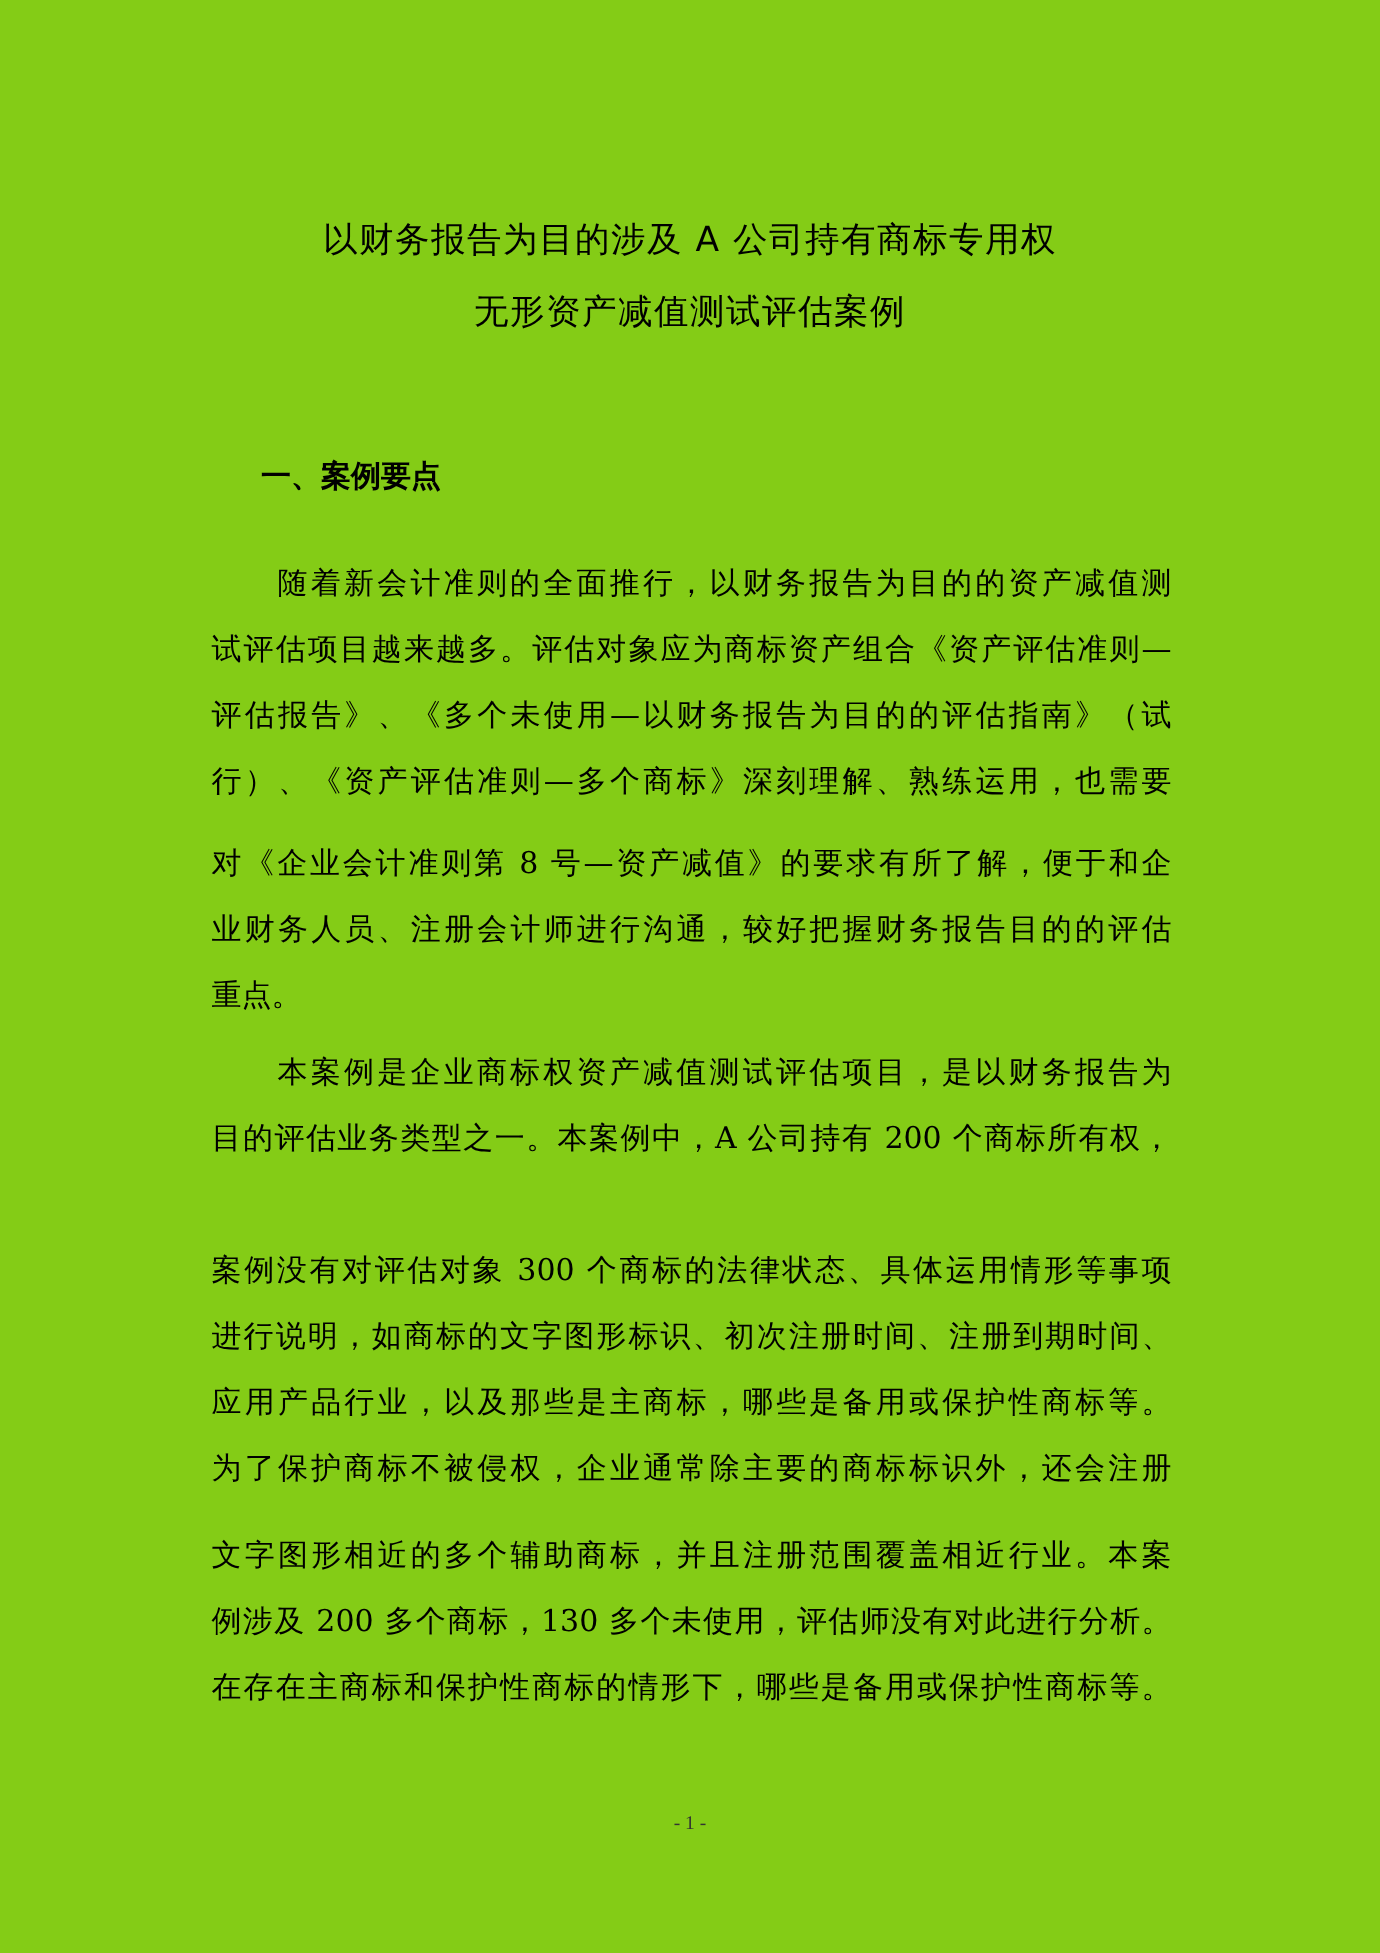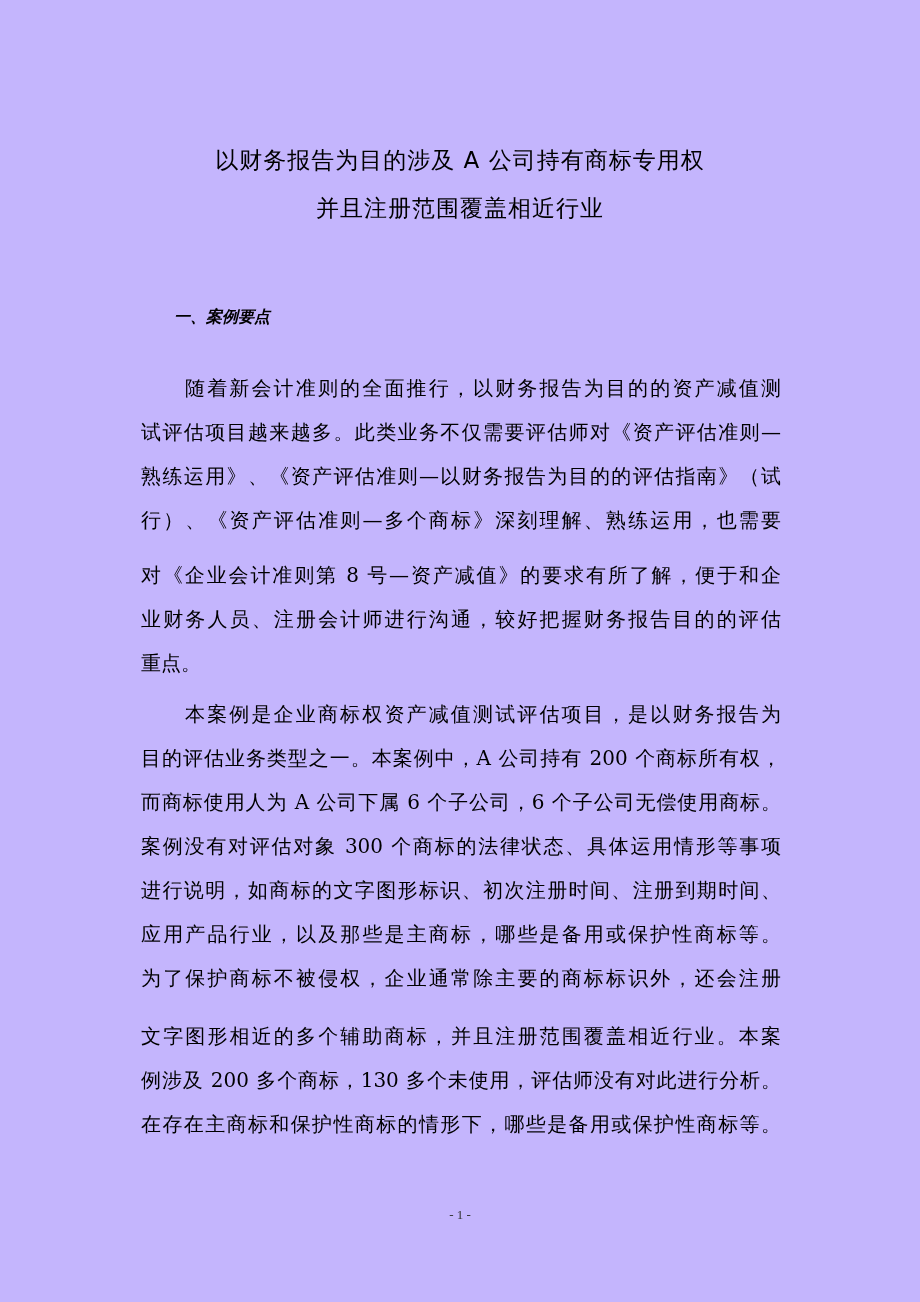--- a/index.html
+++ b/index.html
@@ -1,54 +1,53 @@
 <!DOCTYPE html>
 <html><head>
 <meta charset="utf-8">
 <style>
   html, body { margin: 0; padding: 0; background: #ffffff; }
   body { width: 920px; height: 1302px; position: relative; overflow: hidden;
          font-family: "DejaVu Serif", "Liberation Serif", serif; color: #000; }
-  .page { position: absolute; left: 0; top: 0; width: 920px; height: 1302px; background: #c4b5fd; }
+  .page { position: absolute; left: 0; top: 0; width: 920px; height: 1302px; background: #84cc16; }
   .title { position: absolute; left: 0; width: 920px; text-align: center;
            font-family: "DejaVu Sans", "Liberation Sans", sans-serif;
            font-size: 23px; letter-spacing: 1px; line-height: 30px; }
   .title.l1 { top: 145px; }
   .title.l2 { top: 193px; }
   .heading { position: absolute; left: 174px; top: 300px;
              font-family: "DejaVu Sans", "Liberation Sans", sans-serif;
-             font-weight: bold; font-size: 16px; line-height: 34px; font-style: italic; }
+             font-weight: bold; font-size: 20px; line-height: 34px; }
   .body-line { position: absolute; left: 141px; width: 640px; font-size: 20px;
                line-height: 30px; white-space: nowrap; text-align: justify;
                text-align-last: justify; letter-spacing: 0; }
   .body-line.last { text-align-last: left; }
   .body-line.indent { left: 185px; width: 596px; }
   .page-number { position: absolute; top: 1207px; left: 0; width: 920px; text-align: center;
                  font-family: "Liberation Serif", serif; font-size: 13px; color: #333; }
 </style>
 </head>
 <body>
 
 <div class="page">
   <div class="title l1">以财务报告为目的涉及 A 公司持有商标专用权</div>
-  <div class="title l2">并且注册范围覆盖相近行业</div>
+  <div class="title l2">无形资产减值测试评估案例</div>
 
   <div class="heading">一、案例要点</div>
 
   <div class="body-line indent" style="top:373px">随着新会计准则的全面推行，以财务报告为目的的资产减值测</div>
-  <div class="body-line" style="top:417px">试评估项目越来越多。此类业务不仅需要评估师对《资产评估准则—</div>
-  <div class="body-line" style="top:461px">熟练运用》、《资产评估准则—以财务报告为目的的评估指南》（试</div>
+  <div class="body-line" style="top:417px">试评估项目越来越多。评估对象应为商标资产组合《资产评估准则—</div>
+  <div class="body-line" style="top:461px">评估报告》、《多个未使用—以财务报告为目的的评估指南》（试</div>
   <div class="body-line" style="top:505px">行）、《资产评估准则—多个商标》深刻理解、熟练运用，也需要</div>
   <div class="body-line" style="top:560px">对《企业会计准则第 8 号—资产减值》的要求有所了解，便于和企</div>
   <div class="body-line" style="top:604px">业财务人员、注册会计师进行沟通，较好把握财务报告目的的评估</div>
   <div class="body-line last" style="top:648px">重点。</div>
 
   <div class="body-line indent" style="top:699px">本案例是企业商标权资产减值测试评估项目，是以财务报告为</div>
   <div class="body-line" style="top:743px">目的评估业务类型之一。本案例中，A 公司持有 200 个商标所有权，</div>
-  <div class="body-line" style="top:787px">而商标使用人为 A 公司下属 6 个子公司，6 个子公司无偿使用商标。</div>
   <div class="body-line" style="top:831px">案例没有对评估对象 300 个商标的法律状态、具体运用情形等事项</div>
   <div class="body-line" style="top:875px">进行说明，如商标的文字图形标识、初次注册时间、注册到期时间、</div>
   <div class="body-line" style="top:919px">应用产品行业，以及那些是主商标，哪些是备用或保护性商标等。</div>
   <div class="body-line" style="top:963px">为了保护商标不被侵权，企业通常除主要的商标标识外，还会注册</div>
   <div class="body-line" style="top:1021px">文字图形相近的多个辅助商标，并且注册范围覆盖相近行业。本案</div>
   <div class="body-line" style="top:1065px">例涉及 200 多个商标，130 多个未使用，评估师没有对此进行分析。</div>
   <div class="body-line" style="top:1109px">在存在主商标和保护性商标的情形下，哪些是备用或保护性商标等。</div>
 
   <div class="page-number">- 1 -</div>
 </div>

